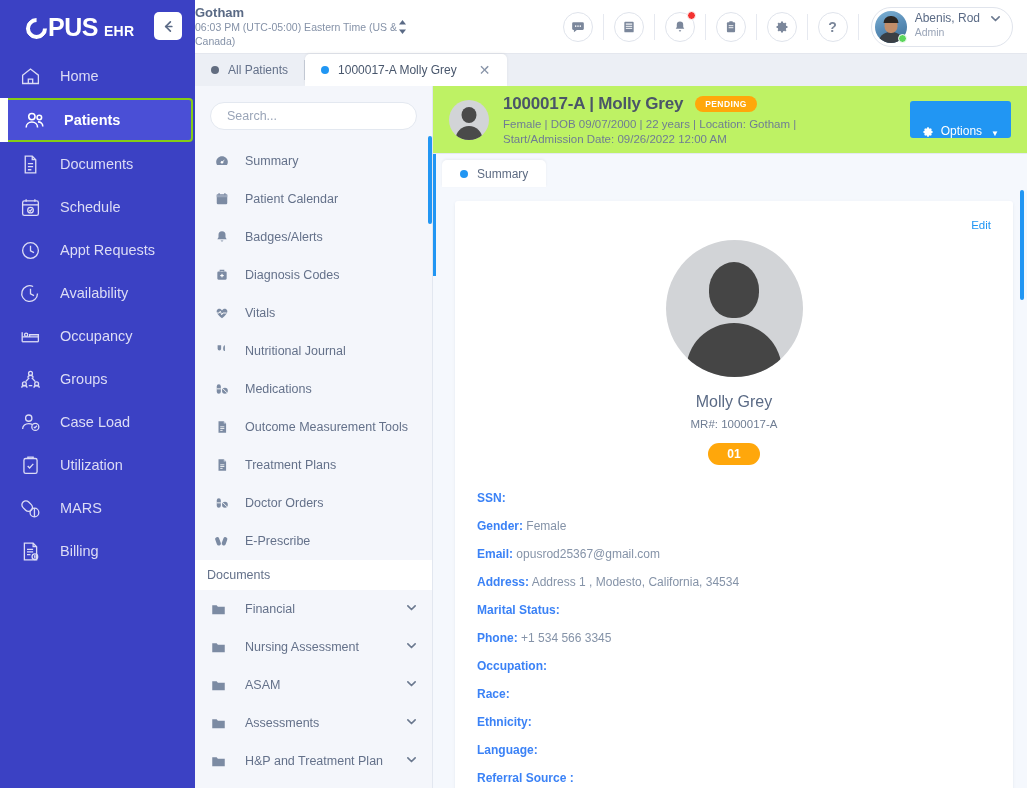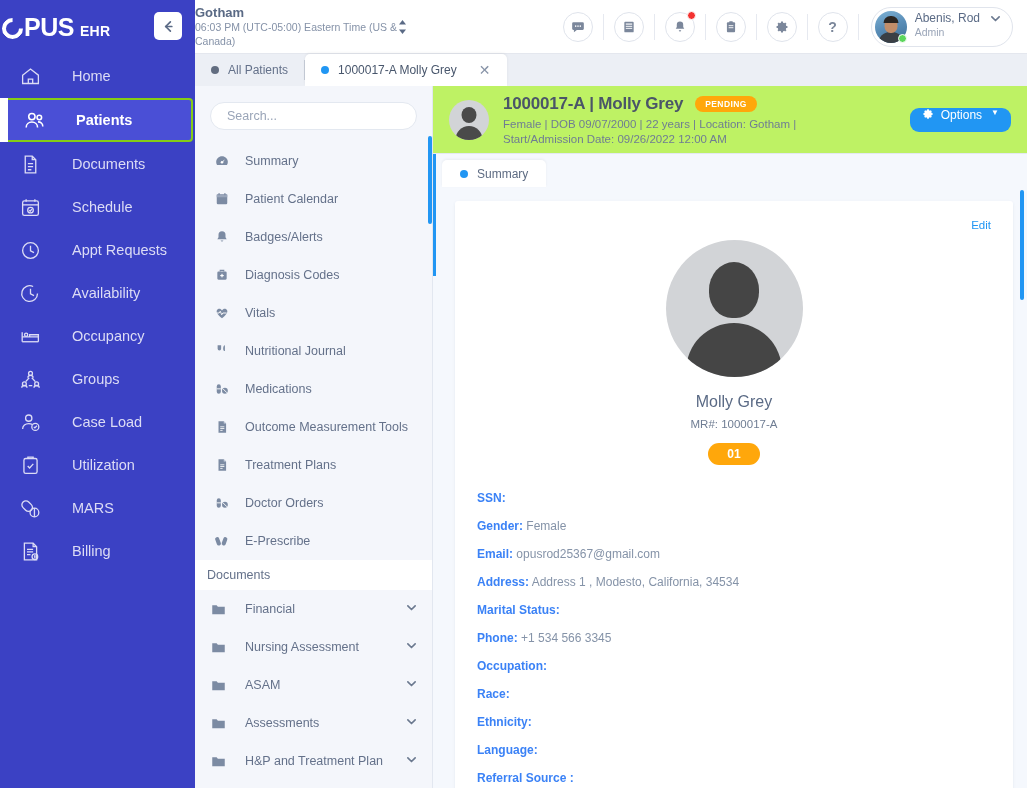--- a/index.html
+++ b/index.html
@@ -14,21 +14,21 @@
   
   .sidebar {
     position: absolute; left: 0; top: 0;
     width: 195px; height: 788px;
     background: #3b41c4;
     overflow: hidden;
   }
   .brand-row {
     height: 55px;
     display: flex; align-items: center;
-    padding-left: 2px;
+    padding-left: 26px;
   }
   .brand-logo {
     font-size: 25px; font-weight: bold; color: #fff;
     letter-spacing: -0.5px; line-height: 1;
     display: flex; align-items: baseline;
   }
   .brand-logo .o-ring {
     display: inline-block; width: 21px; height: 21px;
     border: 4px solid #fff; border-radius: 50%;
     border-right-color: transparent;
@@ -47,21 +47,20 @@
   .nav-list { margin-top: 0; }
   .nav-item {
     position: relative;
     height: 42px;
     display: flex; align-items: center;
     padding-left: 20px;
     color: #dcdcf5;
     font-size: 14.5px;
     cursor: pointer;
     margin-bottom: 1px;
-    gap: 12px;
   }
   .nav-item .nav-icon {
     width: 26px; height: 22px; margin-right: 14px;
     display: flex; align-items: center; justify-content: flex-start;
     flex: 0 0 26px;
   }
   .nav-item .nav-icon svg { width: 21px; height: 21px; stroke: #dcdcf5; fill: none; stroke-width: 1.5; }
   .nav-item.active {
     background: #4a4fd6;
     border: 2px solid #84cc16;
@@ -246,22 +245,22 @@
   .pt-title { font-size: 17px; font-weight: bold; color: #4a5568; letter-spacing: -0.2px; }
   .pt-badge {
     margin-left: 12px; background: #ffa70b; color: #fff;
     font-size: 8.5px; font-weight: bold; letter-spacing: 0.4px;
     padding: 3px 10px; border-radius: 10px;
   }
   .pt-meta { font-size: 11.5px; color: #6f7d93; margin-top: 4px; }
   .pt-meta2 { font-size: 11.5px; color: #6f7d93; margin-top: 3px; }
   .options-btn {
     margin-right: 16px; background: #2196f3; color: #fff;
-    height: 24px; border-radius: 9px; border: none;
-    display: flex; align-items: flex-start; gap: 7px;
+    height: 37px; border-radius: 3px; border: none;
+    display: flex; align-items: flex-end; gap: 7px;
     padding: 0 12px; font-size: 12px; cursor: pointer;
     font-family: "Liberation Sans", sans-serif;
   }
   .options-btn svg { width: 12px; height: 12px; fill: #fff; }
   .options-btn .caret { font-size: 8px; margin-left: 2px; }
 
   
   .content {
     position: absolute; left: 433px; top: 154px;
     width: 594px; height: 634px;

